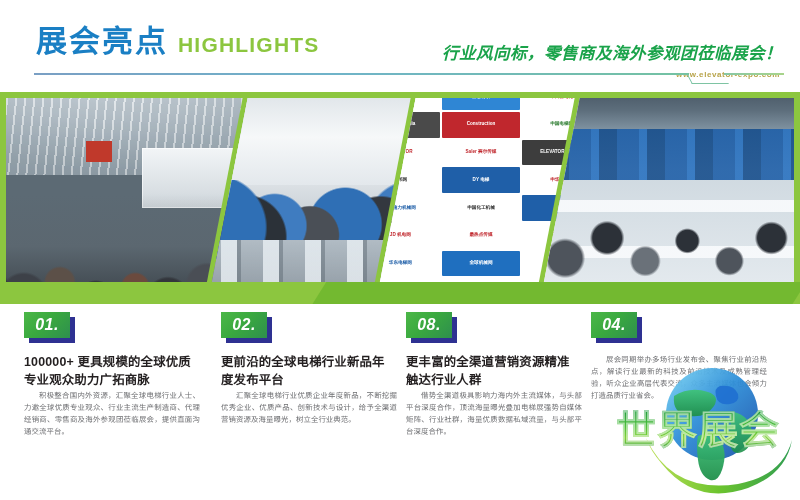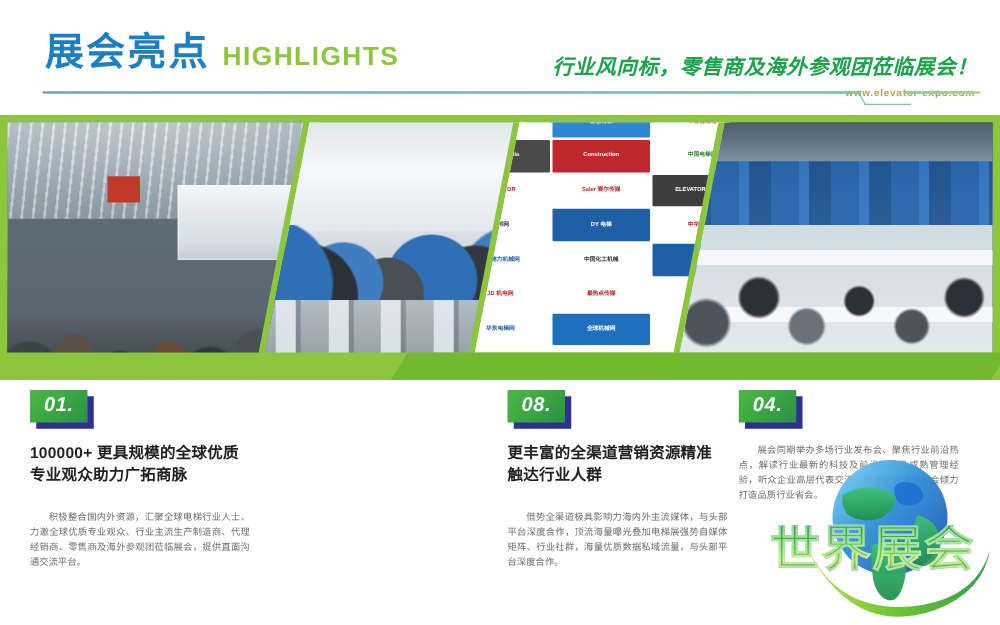--- a/index.html
+++ b/index.html
@@ -335,41 +335,40 @@
     line-height: 1;
   }
 
   .card-head {
     font-size: 12.4px;
     font-weight: bold;
     color: #231f20;
     line-height: 1.45;
     letter-spacing: 0.2px;
     min-height: 36px;
-    margin-bottom: 18px;
   }
   .card-body {
     font-size: 7.4px;
     color: #6d6e71;
     line-height: 1.62;
     text-align: justify;
     text-indent: 15px;
     letter-spacing: 0.1px;
   }
 
   
   .watermark {
     position: absolute;
     left: 612px; top: 352px;
     width: 188px; height: 148px;
     pointer-events: none;
   }
   .wm-text {
     position: absolute;
-    left: 4px; top: 68px;
+    left: 4px; top: 58px;
     font-size: 40px;
     font-weight: bold;
     line-height: 1;
     letter-spacing: 1px;
     background: linear-gradient(to bottom, #1f9d3c 0%, #4cbf3a 40%, #7fd133 70%, #3aa049 100%);
     -webkit-background-clip: text;
     background-clip: text;
     color: transparent;
     -webkit-text-stroke: 0.6px rgba(255,255,255,.55);
   }
@@ -454,20 +453,30 @@
     <div class="badge-wrap">
       <div class="badge-shadow"></div>
       <div class="badge">
         <span class="badge-num">01.</span>
       </div>
     </div>
     <div class="card-head">100000+ 更具规模的全球优质专业观众助力广拓商脉</div>
     <div class="card-body">积极整合国内外资源，汇聚全球电梯行业人士、力邀全球优质专业观众、行业主流生产制造商、代理经销商、零售商及海外参观团莅临展会，提供直面沟通交流平台。</div>
   </div>
 
+  <div class="card c2">
+    <div class="badge-wrap">
+      <div class="badge-shadow"></div>
+      <div class="badge">
+        <span class="badge-num">02.</span>
+      </div>
+    </div>
+    <div class="card-head">更前沿的全球电梯行业新品年度发布平台</div>
+    <div class="card-body">汇聚全球电梯行业优质企业年度新品，不断挖掘优秀企业、优质产品、创新技术与设计，给予全渠道营销资源及海量曝光，树立全行业典范。</div>
+  </div>
 
   <div class="card c3">
     <div class="badge-wrap">
       <div class="badge-shadow"></div>
       <div class="badge">
         <span class="badge-num">08.</span>
       </div>
     </div>
     <div class="card-head">更丰富的全渠道营销资源精准触达行业人群</div>
     <div class="card-body">借势全渠道极具影响力海内外主流媒体，与头部平台深度合作，顶流海量曝光叠加电梯展强势自媒体矩阵、行业社群，海量优质数据私域流量，与头部平台深度合作。</div>

